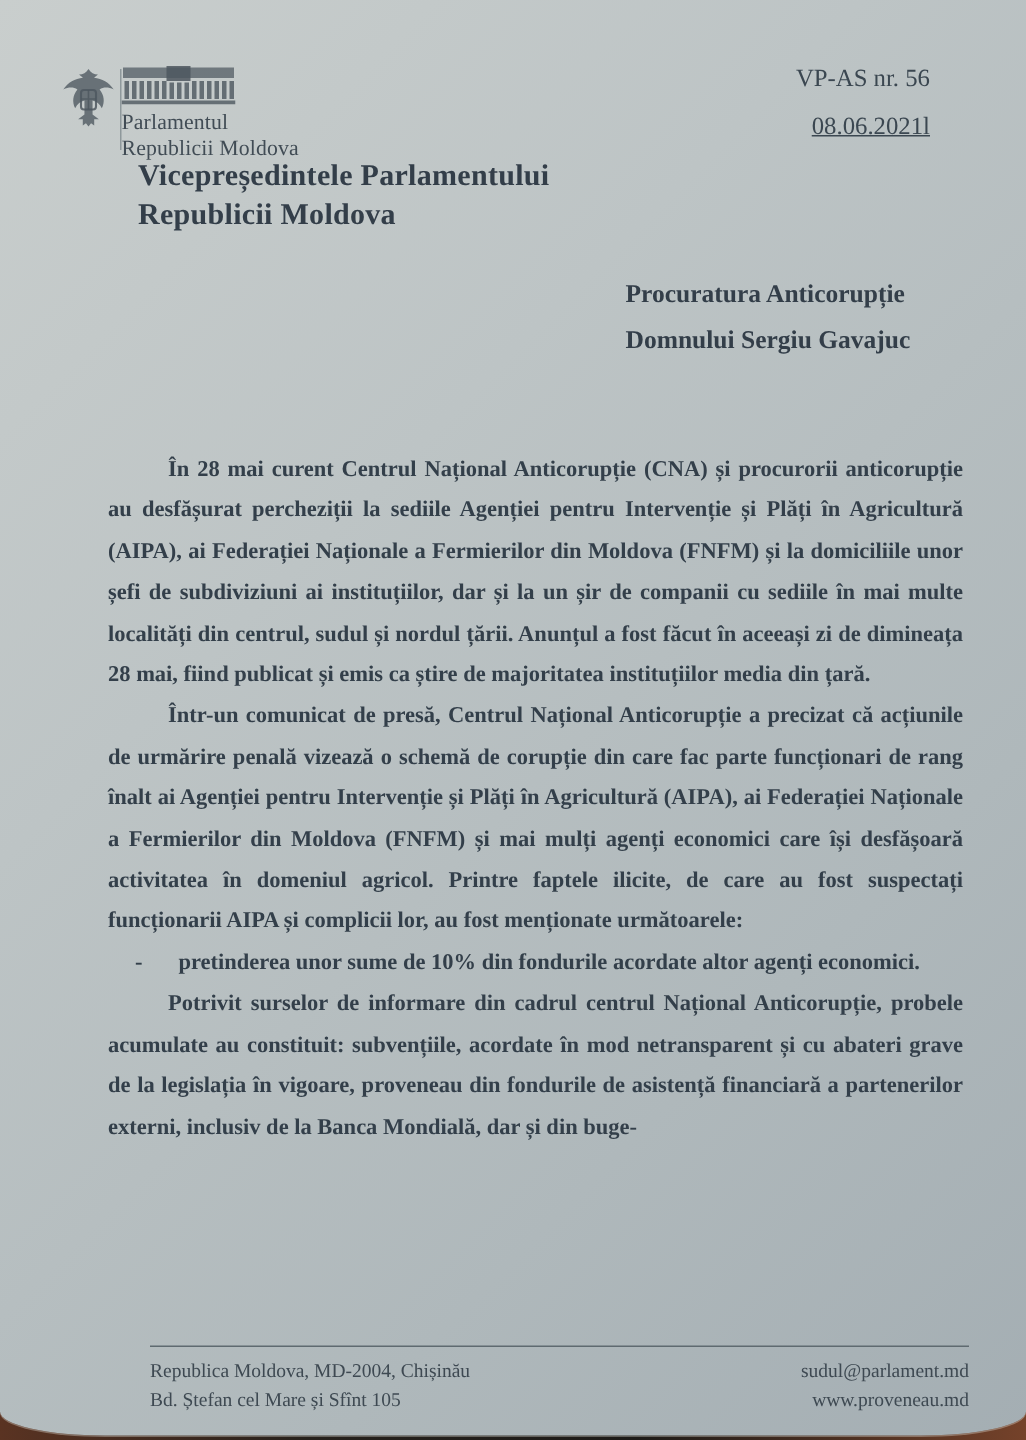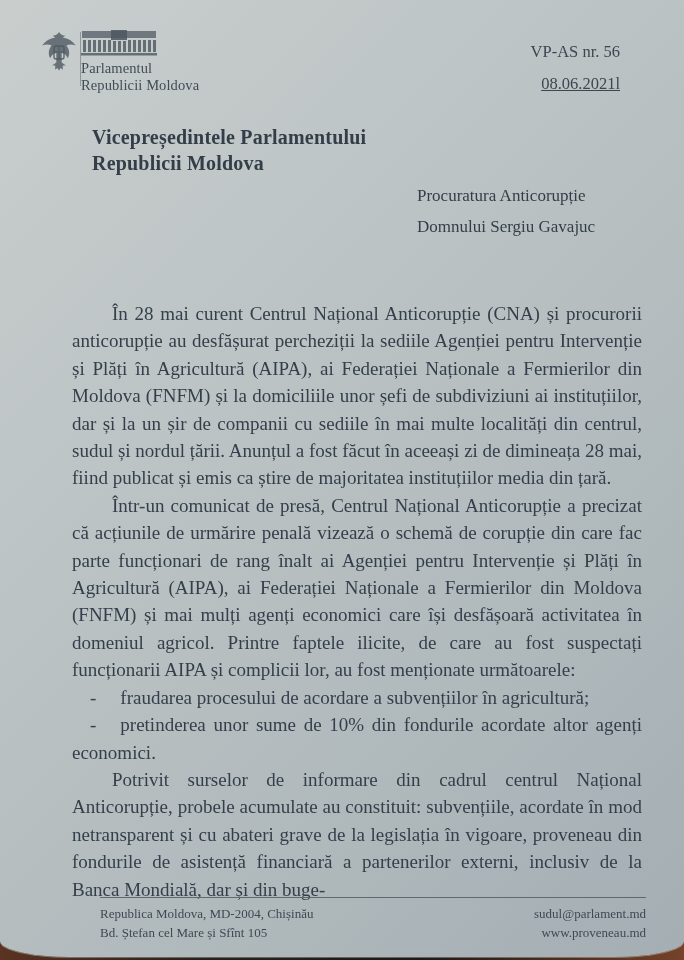--- a/index.html
+++ b/index.html
@@ -15,39 +15,39 @@
   }
   .paper{
     position:absolute;left:0;right:0;top:0;bottom:3px;
     background:linear-gradient(135deg,#c9cecd 0%,#bdc4c5 35%,#afb8bb 72%,#a4aeb3 100%);
     border-bottom-left-radius:70px 16px;
     border-bottom-right-radius:70px 16px;
     box-shadow:0 1px 0 rgba(230,230,220,.35);
     color:#36414c;
   }
   
-  .letterhead{position:absolute;left:38px;top:30px;display:flex;align-items:flex-start;}
+  .letterhead{position:absolute;left:38px;top:44px;display:flex;align-items:flex-start;}
   .emblem{flex:0 0 auto;}
   .lh-divider{width:1px;height:54px;background:#8e989b;margin-top:2px;}
   .lh-text{font-size:14.5px;line-height:17px;color:#414c55;letter-spacing:.1px;}
   .building{display:block;margin-bottom:3px;}
   .ref-block{position:absolute;right:64px;top:42px;text-align:right;font-size:16.5px;color:#3b4751;}
   .ref-block .ref-line{line-height:20px;}
   .ref-block .ref-line + .ref-line{margin-top:12px;text-decoration:underline;}
   .sender-title{
     position:absolute;left:92px;top:104px;
-    font-size:20px;font-weight:bold;line-height:26px;color:#333e49;letter-spacing:.2px;margin-top:20px;
+    font-size:20px;font-weight:bold;line-height:26px;color:#333e49;letter-spacing:.2px;
   }
   
-  .recipients{position:absolute;left:383px;top:180px;width:280px;font-weight:normal;font-size:17px;color:#333e49;}
+  .recipients{position:absolute;left:383px;top:180px;width:280px;font-weight:bold;font-size:17px;color:#333e49;}
   .recipient-group.first{padding-left:34px;line-height:31px;margin-bottom:11px;}
   .recipient-group.second{line-height:23px;}
   .recipient-group.second .person{text-align:center;}
   
-  .body-text{position:absolute;left:72px;top:300px;width:570px;font-size:19px;line-height:27.4px;color:#333f4a;}
+  .body-text{position:absolute;left:72px;top:300px;width:570px;font-size:15px;line-height:27.4px;color:#333f4a;font-weight:bold;}
   .body-text p{margin:0;text-align:justify;}
   .para{text-indent:40px;}
   .bullet{text-indent:18px;}
   .b-gap{display:inline-block;width:24px;}
   
   .footer{
     position:absolute;left:100px;right:38px;top:897px;
     border-top:1px solid #5f6a70;padding-top:6px;
     display:flex;justify-content:space-between;
     font-size:13px;line-height:19px;color:#3e4952;gap:16px;
@@ -112,21 +112,20 @@
       <div class="recipient-group first">
         <div class="org">Procuratura Anticorupție</div>
         <div class="person">Domnului Sergiu Gavajuc</div>
       </div>
     </div>
 
     <div class="body-text">
       <p class="para">În 28 mai curent Centrul Național Anticorupție (CNA) și procurorii anticorupție au desfășurat percheziții la sediile Agenției pentru Intervenție și Plăți în Agricultură (AIPA), ai Federației Naționale a Fermierilor din Moldova (FNFM) și la domiciliile unor șefi de subdiviziuni ai instituțiilor, dar și la un șir de companii cu sediile în mai multe localități din centrul, sudul și nordul țării. Anunțul a fost făcut în aceeași zi de dimineața 28 mai, fiind publicat și emis ca știre de majoritatea instituțiilor media din țară.</p>
       <p class="para">Într-un comunicat de presă, Centrul Național Anticorupție a precizat că acțiunile de urmărire penală vizează o schemă de corupție din care fac parte funcționari de rang înalt ai Agenției pentru Intervenție și Plăți în Agricultură (AIPA), ai Federației Naționale a Fermierilor din Moldova (FNFM) și mai mulți agenți economici care își desfășoară activitatea în domeniul agricol. Printre faptele ilicite, de care au fost suspectați funcționarii AIPA și complicii lor, au fost menționate următoarele:</p>
 
-      <p class="bullet"><span>-</span><span class="b-gap"></span><span>fraudarea procesului de acordare a subvențiilor în agricultură;</span></p>
       <p class="bullet"><span>-</span><span class="b-gap"></span><span>pretinderea unor sume de 10% din fondurile acordate altor agenți economici.</span></p>
 
       <p class="para">Potrivit surselor de informare din cadrul centrul Național Anticorupție, probele acumulate au constituit: subvențiile, acordate în mod netransparent și cu abateri grave de la legislația în vigoare, proveneau din fondurile de asistență financiară a partenerilor externi, inclusiv de la Banca Mondială, dar și din buge-</p>
     </div>
 
     <div class="footer">
       <div class="left">
         <div>Republica Moldova, MD-2004, Chișinău</div>
         <div>Bd. Ștefan cel Mare și Sfînt 105</div>
       </div>

